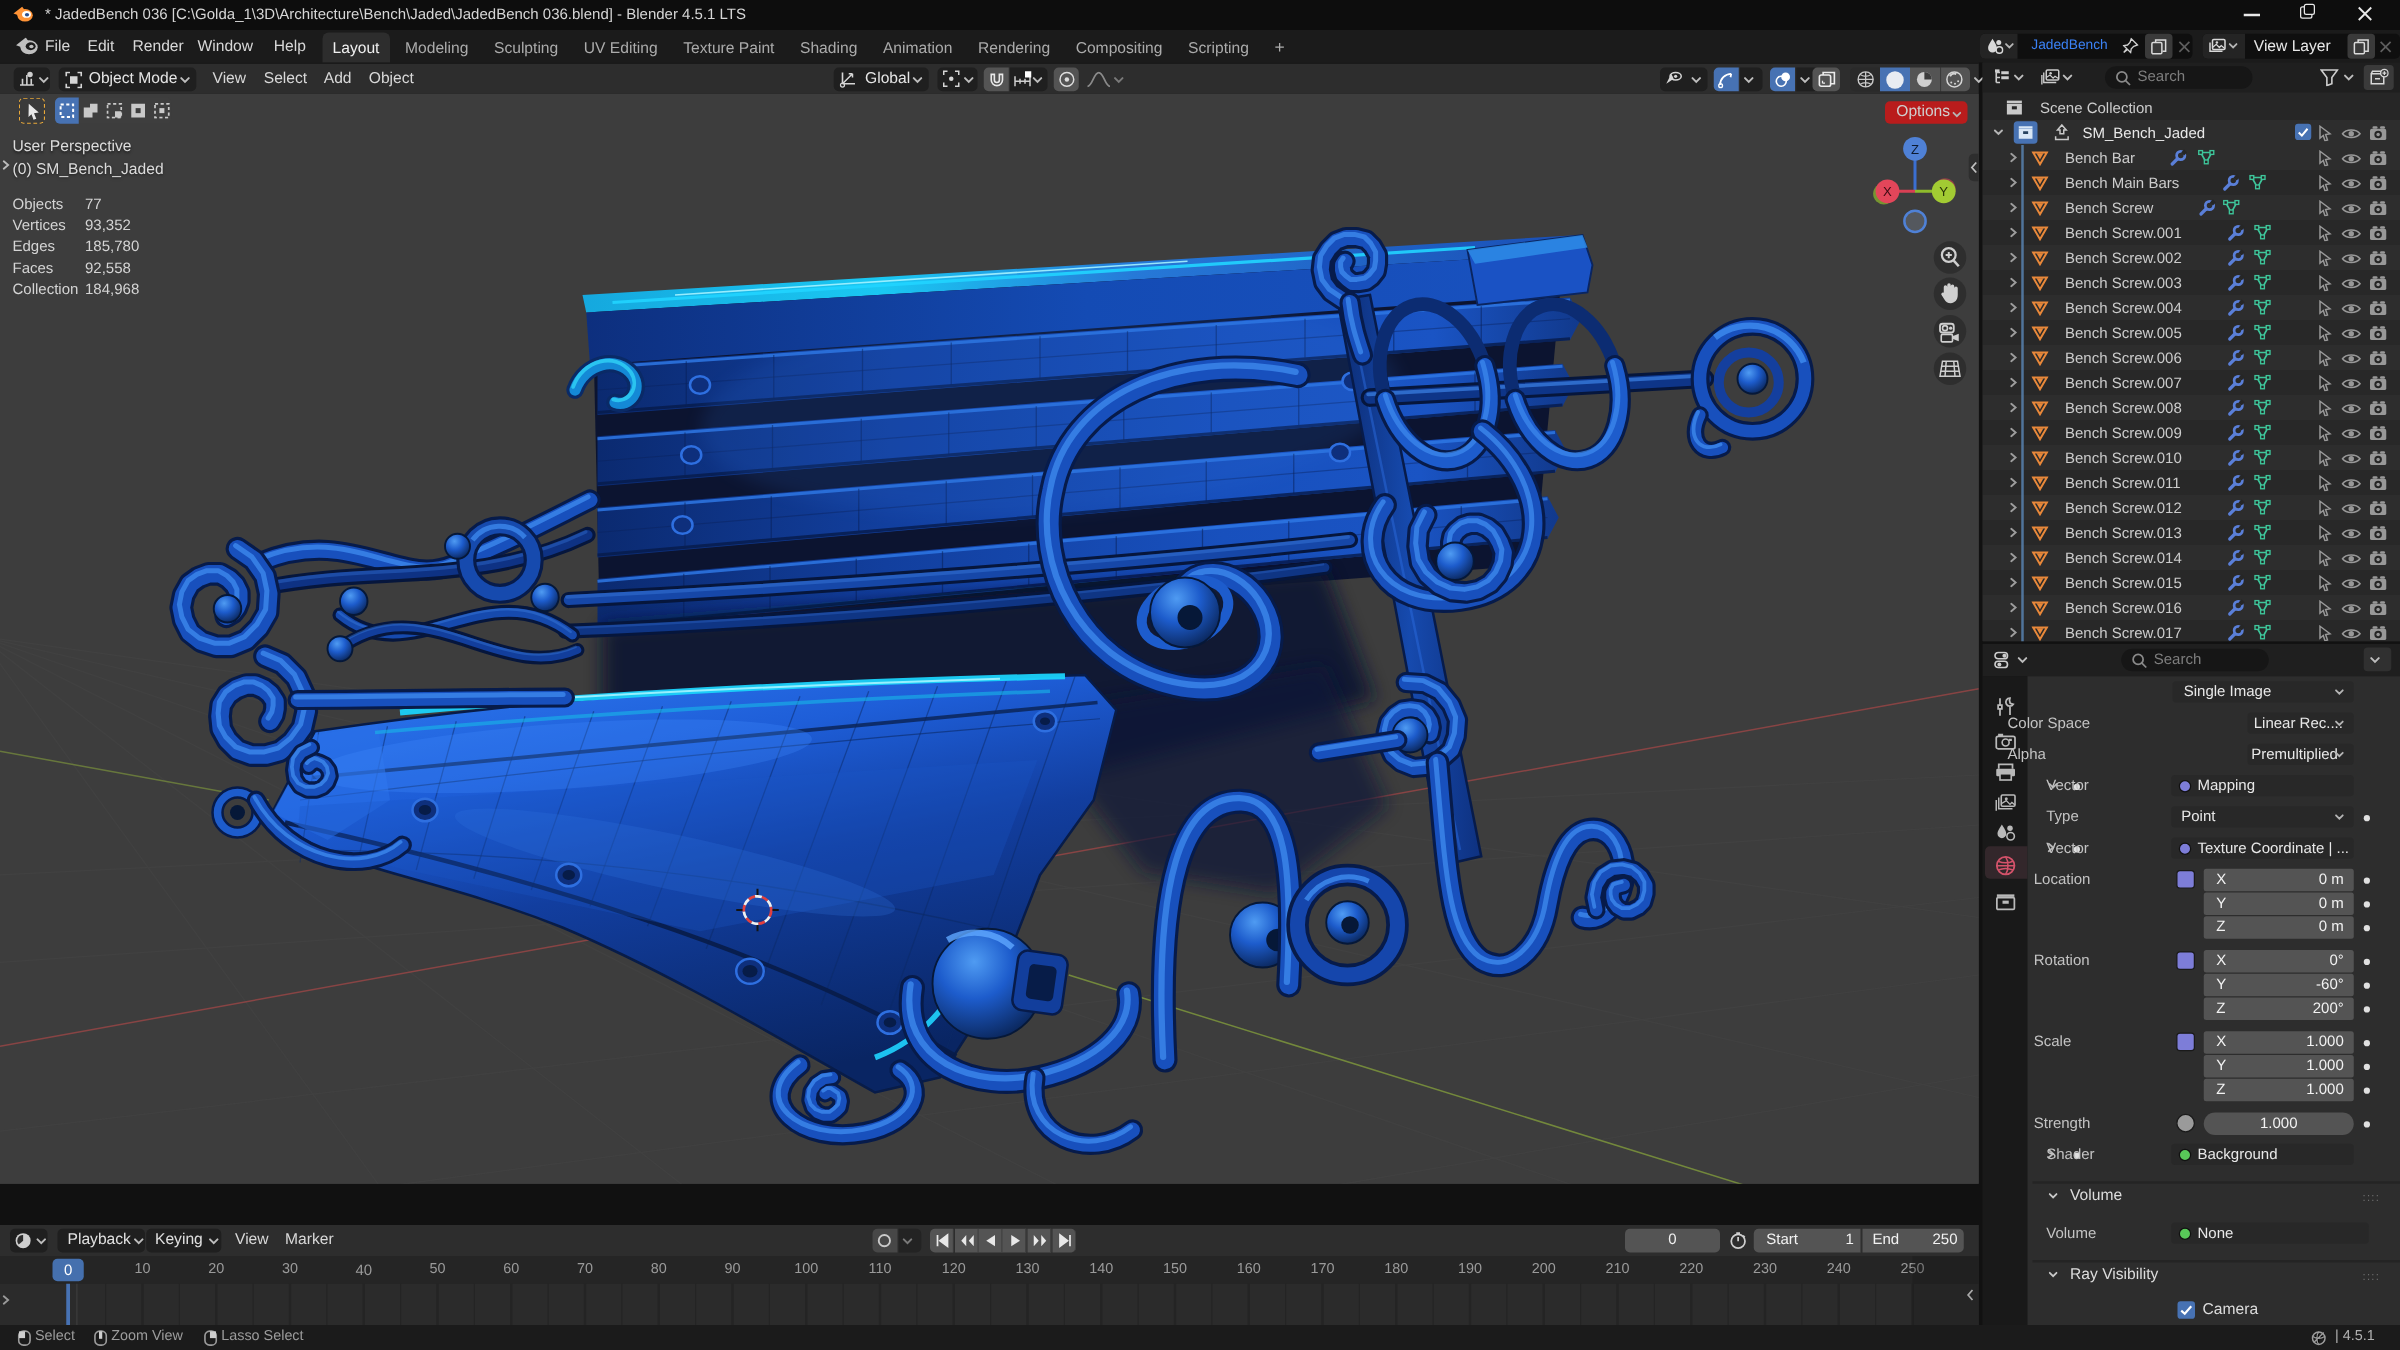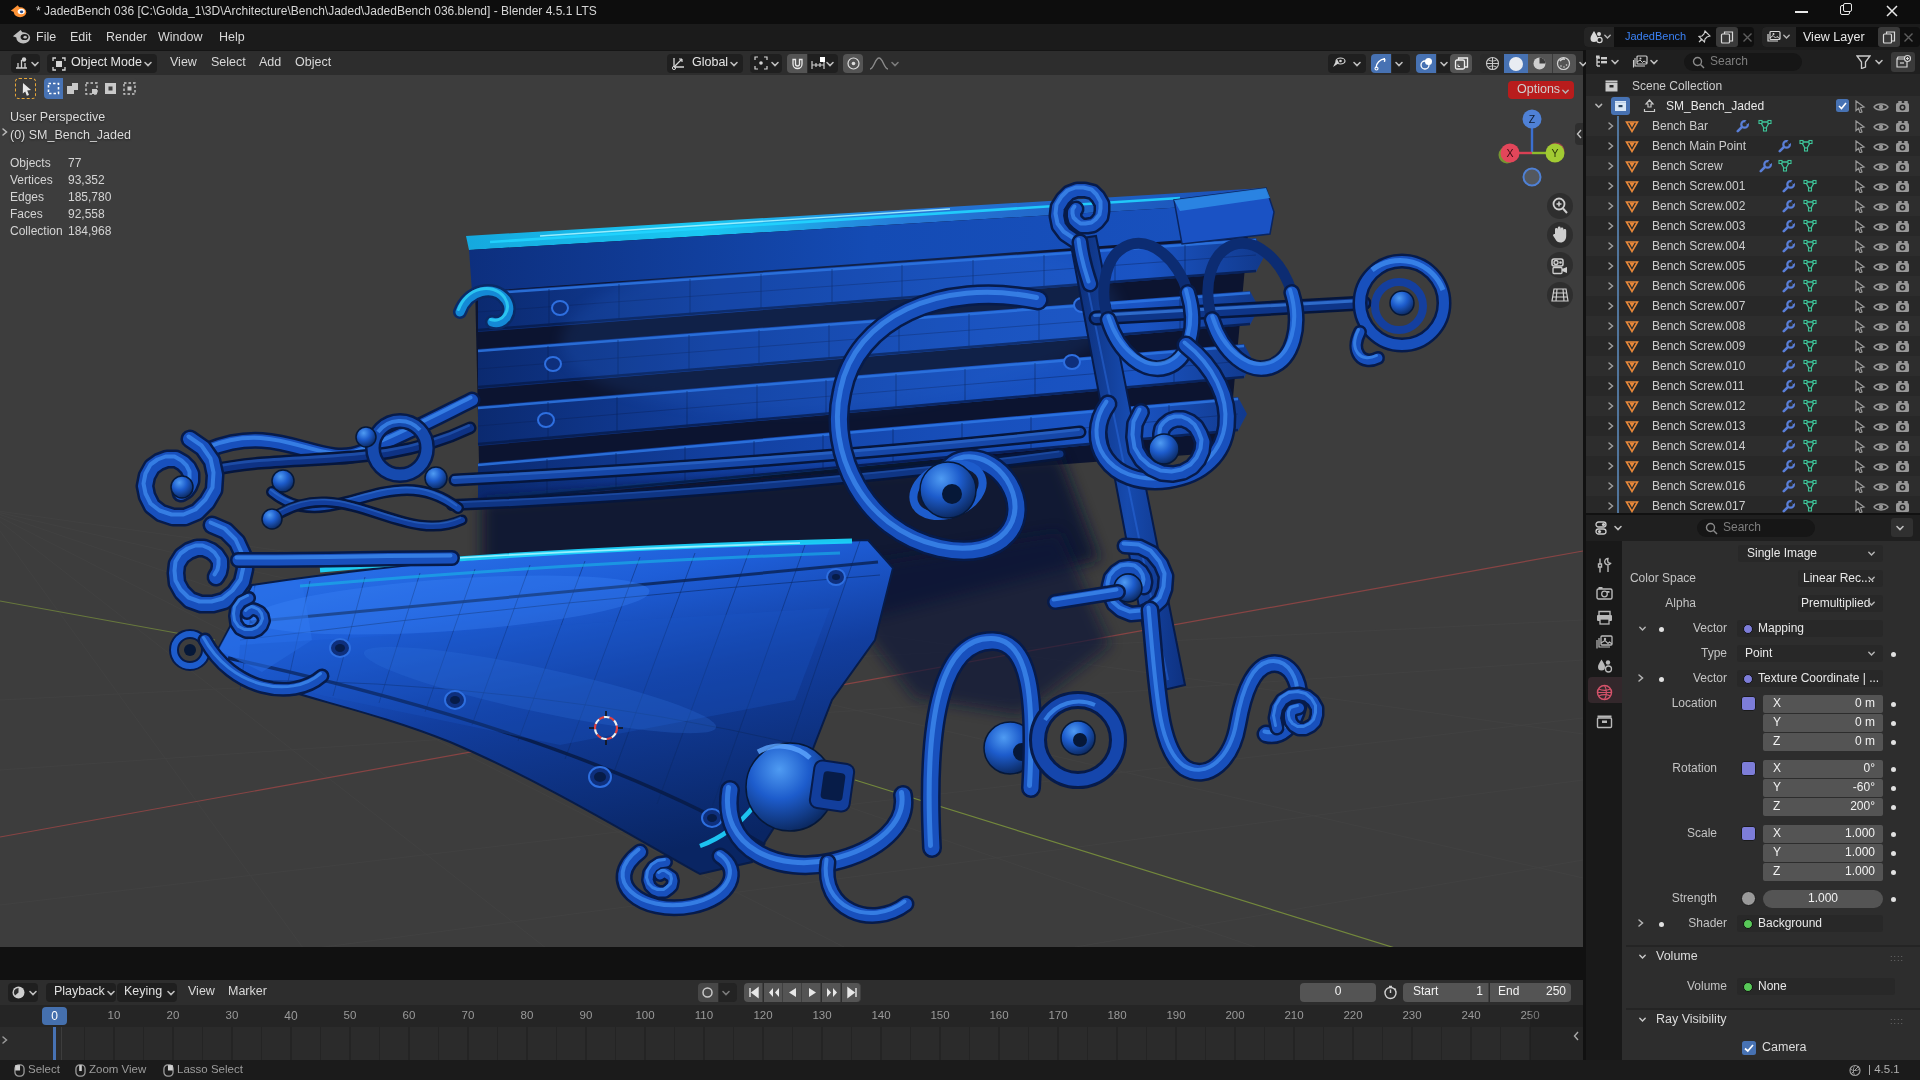--- a/index.html
+++ b/index.html
@@ -10,21 +10,21 @@
 .tab.act{background:#2d2d2d;color:#f0f0f0;border-radius:5px 5px 0 0;}
 #vheader{left:0;top:50px;width:1583px;height:25px;background:#2d2d2d;border-top:1px solid #151515;}
 .w{position:absolute;background:#1f1f1f;border-radius:4px;color:#e5e5e5;font-size:12.5px;}
 #viewport{left:0;top:75px;width:1583px;height:872px;background:#3d3d3d;overflow:hidden;}
 #outliner{left:1586px;top:50px;width:334px;height:463px;background:#262626;overflow:hidden;}
 #props{left:1586px;top:515px;width:334px;height:545px;background:#1a1a1a;overflow:hidden;}
 #timeline{left:0;top:980px;width:1583px;height:112px;background:#2b2b2b;overflow:hidden;}
 #statusbar{left:0;top:1060px;width:1920px;height:20px;background:#1b1b1b;color:#9c9c9c;font-size:11.5px;}
 .orow{position:absolute;left:0;width:334px;height:20px;}
 .oname{position:absolute;top:3px;font-size:12px;color:#cccccc;white-space:nowrap;}
-.plabel{position:absolute;font-size:12px;color:#c3c3c3;text-align:right;white-space:nowrap;}
+.plabel{position:absolute;font-size:12px;color:#c3c3c3;text-align:left;white-space:nowrap;}
 .pfield{position:absolute;background:#282828;border-radius:3px;color:#e6e6e6;font-size:12px;}
 .pval{position:absolute;background:#545454;color:#f2f2f2;font-size:12px;border-radius:2px;}
 .dot{position:absolute;width:5px;height:5px;border-radius:50%;background:#e0e0e0;}
 </style></head><body>
 <div id="titlebar" class="abs">
 <svg class="abs" style="left:10px;top:4px" width="17" height="15" viewBox="0 0 22 18">
       <ellipse cx="13" cy="10" rx="8" ry="6.5" fill="#ff9336"></ellipse>
       <ellipse cx="14.5" cy="9" rx="4.6" ry="3.6" fill="#fff"></ellipse>
       <ellipse cx="15" cy="9.4" rx="2.2" ry="1.8" fill="#2a4f8f"></ellipse>
       <path d="M1 8 L10 1 L13 5 L6 10 Z" fill="#ff9336"></path>
@@ -42,20 +42,32 @@
       <ellipse cx="13" cy="9" rx="8" ry="6.5" fill="#bfbfbf"></ellipse>
       <ellipse cx="14.5" cy="8" rx="4.6" ry="3.6" fill="#1b1b1b"></ellipse>
       <ellipse cx="15.2" cy="8.2" rx="2" ry="1.6" fill="#bfbfbf"></ellipse>
       <path d="M1 7 L10 0 L13 4 L6 9 Z" fill="#bfbfbf"></path>
     </svg>
 <div class="abs menuitem" style="left:36px;top:0">File</div>
 <div class="abs menuitem" style="left:70px;top:0">Edit</div>
 <div class="abs menuitem" style="left:106px;top:0">Render</div>
 <div class="abs menuitem" style="left:158px;top:0">Window</div>
 <div class="abs menuitem" style="left:219px;top:0">Help</div>
+<div class="abs" style="left:258px;top:1px;white-space:nowrap">
+<div class="tab act">Layout</div>
+<div class="tab">Modeling</div>
+<div class="tab">Sculpting</div>
+<div class="tab">UV Editing</div>
+<div class="tab">Texture Paint</div>
+<div class="tab">Shading</div>
+<div class="tab">Animation</div>
+<div class="tab">Rendering</div>
+<div class="tab">Compositing</div>
+<div class="tab">Scripting</div>
+<div class="tab" style="padding:0 8px;font-size:14px">+</div></div>
 <div class="abs" style="left:1584px;top:3px;width:170px;height:20px;background:#0f0f0f;border-radius:4px"></div>
 <div class="abs" style="left:1584px;top:3px;width:30px;height:20px;background:#242424;border-radius:4px 0 0 4px"></div>
 <svg class="abs" style="left:1589px;top:6px" width="14" height="14" viewBox="0 0 14 14">
       <path d="M5 1 C7 4.5 8.5 6 8.5 8.5 A3.5 3.5 0 0 1 1.5 8.5 C1.5 6 3 4.5 5 1 Z" fill="#d8d8d8"></path>
       <circle cx="10" cy="4" r="2" fill="#d8d8d8"></circle>
       <circle cx="10.5" cy="10" r="2.6" fill="none" stroke="#d8d8d8" stroke-width="1.2"></circle>
     </svg>
 <svg class="abs" style="left:1603px;top:9px" width="9.0" height="7.2" viewBox="0 0 10 8">
       <path d="M2 2.5 L5 5.5 L8 2.5" stroke="#b5b5b5" stroke-width="1.6" fill="none" stroke-linecap="round"></path>
     </svg>
@@ -669,21 +681,21 @@
       </svg>
 </div>
 <div class="orow" style="top:86px;background:#282828">
 <svg class="abs" style="left:20px;top:5px" width="9" height="10" viewBox="0 0 9 10">
         <path d="M3 2 L6.5 5 L3 8" stroke="#9d9d9d" stroke-width="1.5" fill="none" stroke-linecap="round"></path>
       </svg>
 <svg class="abs" style="left:39px;top:4px" width="14" height="13" viewBox="0 0 14 13">
         <path d="M1.5 2 H12.5 L7 11.5 Z" fill="none" stroke="#e8883a" stroke-width="1.6"></path>
         <path d="M4.2 2.6 H9.8 L7 7.6 Z" fill="#e8883a"></path>
       </svg>
-<div class="oname" style="left:66px">Bench Main Point</div>
+<div class="oname" style="left:66px">Bench Main Bars</div>
 <svg class="abs" style="left:192px;top:3px" width="14" height="14" viewBox="0 0 14 14">
         <path d="M1.8 12.2 L5.8 8.2" stroke="#5a7fd8" stroke-width="2.6" stroke-linecap="round"></path>
         <circle cx="8.6" cy="5.4" r="3.3" fill="none" stroke="#5a7fd8" stroke-width="2.2"></circle>
         <rect x="9.6" y="1.2" width="3.4" height="3.4" fill="#262626" transform="rotate(45 11.3 2.9)"></rect>
       </svg>
       <svg class="abs" style="left:213px;top:3px" width="14" height="14" viewBox="0 0 14 14">
         <path d="M2.5 3 H11.5 L7 11 Z" fill="none" stroke="#3ec59a" stroke-width="1.3"></path>
         <rect x="1" y="1.5" width="3" height="3" fill="#262626" stroke="#3ec59a" stroke-width="1.1"></rect>
         <rect x="10" y="1.5" width="3" height="3" fill="#262626" stroke="#3ec59a" stroke-width="1.1"></rect>
         <rect x="5.5" y="9" width="3" height="3" fill="#262626" stroke="#3ec59a" stroke-width="1.1"></rect>

